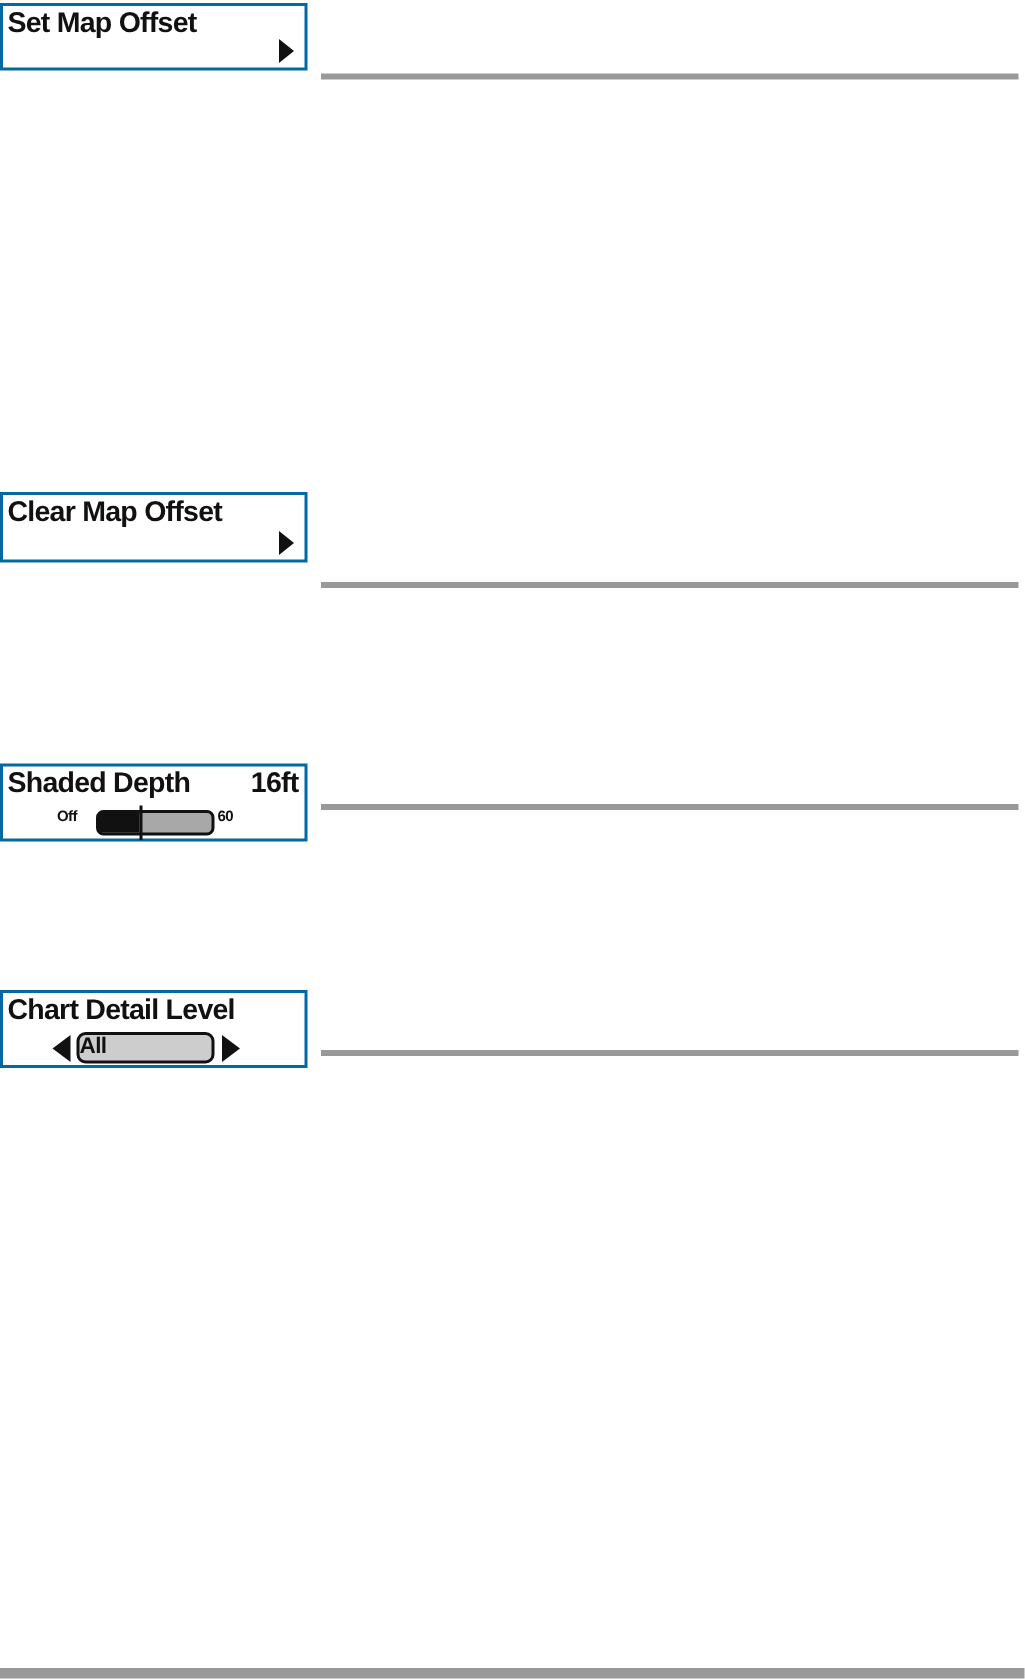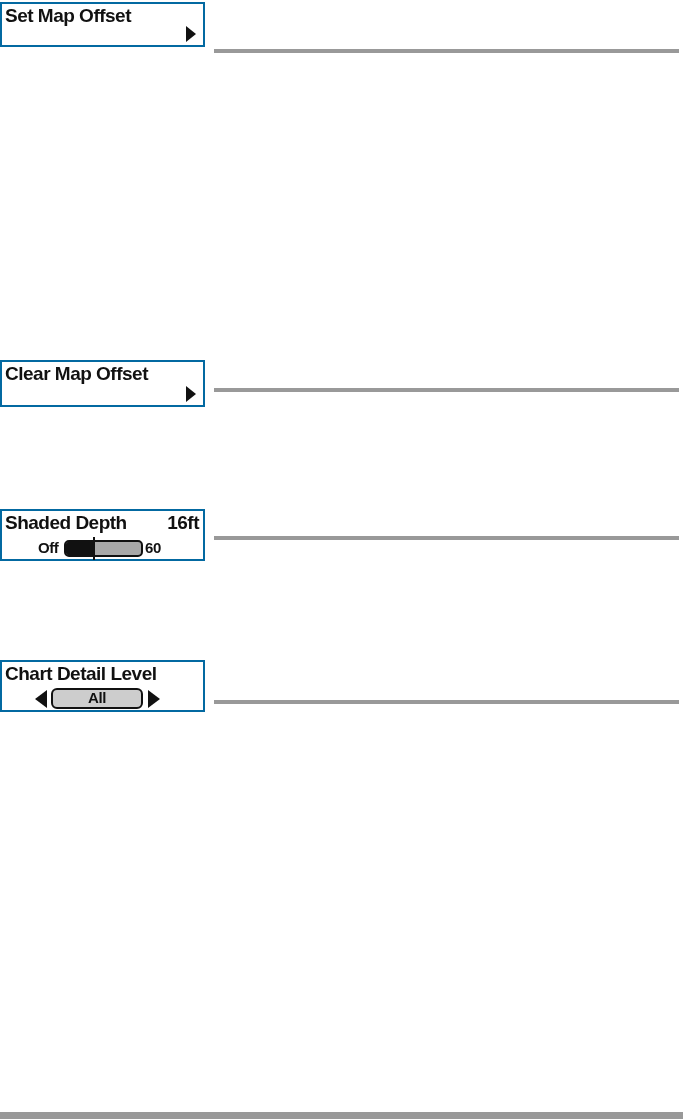--- a/index.html
+++ b/index.html
@@ -12,21 +12,21 @@
   }
   #page { position: absolute; inset: 0; width: 683px; height: 1119px; background: #fff; }
 
   
   .menu-box {
     position: absolute; left: 0; width: 205px;
     border: 2px solid #0369a1; background: #fff;
     box-sizing: border-box;
   }
   #box-set    { top: 2px;   height: 45px; }
-  #box-clear  { top: 360px; height: 47px; }
+  #box-clear  { top: 328px; height: 47px; }
   #box-shaded { top: 509px; height: 52px; }
   #box-chart  { top: 648px; height: 52px; margin-top: 12px; }
 
   .menu-title-row {
     display: flex; justify-content: space-between;
     padding: 1px 4px 0 3px;
   }
   .menu-label, .menu-value {
     font-weight: bold; font-size: 19px; line-height: 21px;
     letter-spacing: -0.5px; color: #111; white-space: nowrap;
@@ -38,21 +38,21 @@
     width: 0; height: 0;
     border-left: 10px solid #111;
     border-top: 8px solid transparent;
     border-bottom: 8px solid transparent;
   }
 
   
   .slider-row { position: absolute; left: 0; top: 27px; width: 100%; height: 22px; }
   .slider-min-label, .slider-max-label {
     position: absolute; top: 1px;
-    font-weight: bold; font-size: 15px; letter-spacing: -0.4px; color: #111;
+    font-weight: bold; font-size: 10px; letter-spacing: -0.4px; color: #111;
   }
   .slider-min-label { left: 36px; }
   .slider-max-label { left: 143px; text-align: right; }
   .slider-track {
     position: absolute; left: 62px; top: 2px;
     width: 79px; height: 17px;
     background: #a8a8a8;
     border: 2px solid #111; border-radius: 5px;
     box-sizing: border-box;
   }
@@ -78,21 +78,20 @@
     border-left: 12px solid #111;
     border-top: 9px solid transparent;
     border-bottom: 9px solid transparent;
   }
   .select-box {
     position: absolute; left: 49px; top: 0px;
     width: 92px; height: 21px;
     background: #cdcdcd;
     border: 2px solid #111; border-radius: 6px;
     box-sizing: border-box;
-    text-align: center;
     font-weight: bold; font-size: 15px; line-height: 16px;
     letter-spacing: -0.4px; color: #111;
   }
 
   
   .rule {
     position: absolute; left: 214px; width: 465px; height: 4px;
     background: #999999;
   }
   #rule-1 { top: 49px; }

